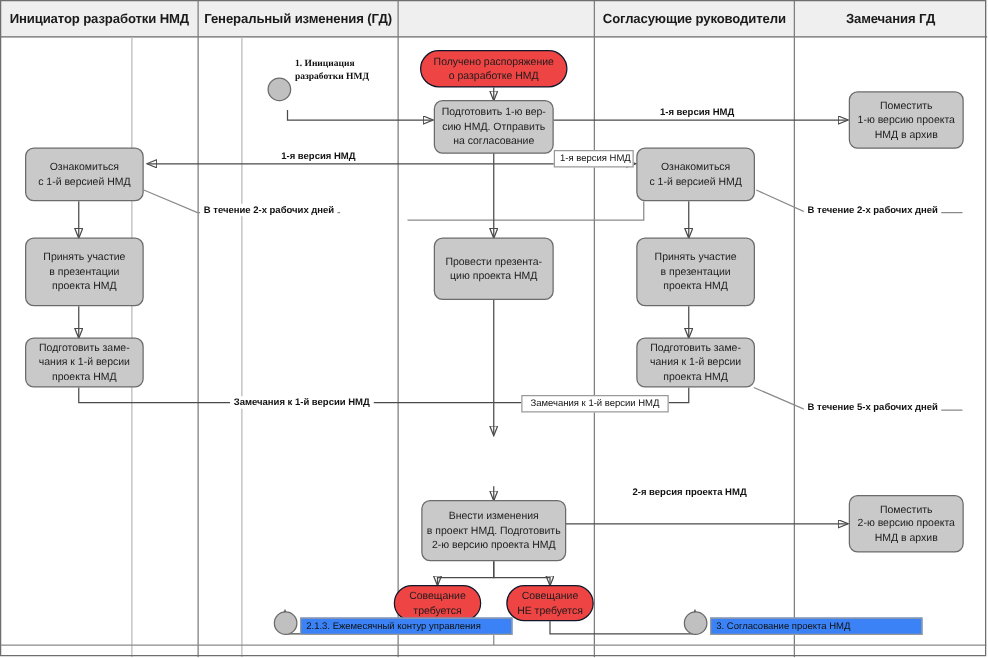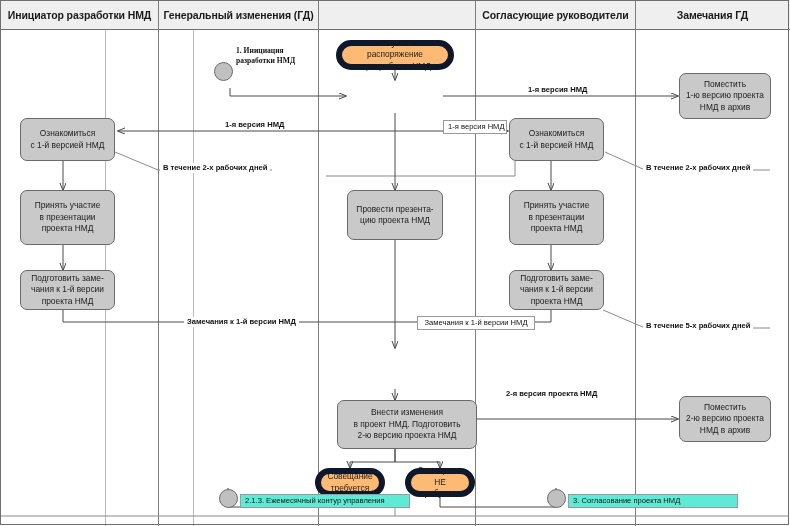--- a/index.html
+++ b/index.html
@@ -75,22 +75,22 @@
     text-align: center;
     font-size: 8.4px;
     line-height: 11.5px;
     color: #1c1c1c;
     padding: 2px 3px;
     white-space: pre-line;
   }
   
   .event {
     position: absolute;
-    background: #fdba74;
-    border: 6px solid #0f172a;
+    background: #ef4444;
+    border: 1px solid #0f172a;
     border-radius: 18px;
     box-sizing: border-box;
     display: flex;
     align-items: center;
     justify-content: center;
     text-align: center;
     font-size: 8.4px;
     line-height: 11.5px;
     color: #1c1c1c;
     padding: 2px 6px;
@@ -128,21 +128,21 @@
     padding: 1px 4px;
     line-height: 10px;
     text-align: center;
   }
   
   .cap-box {
     position: absolute;
     font-size: 7.6px;
     color: #111111;
     white-space: nowrap;
-    background: #5eead4;
+    background: #3b82f6;
     border: 1px solid #9a9a9a;
     box-sizing: border-box;
     padding: 1px 4px;
     line-height: 10px;
   }
   .cap-plain {
     position: absolute;
     font-size: 7.6px;
     font-weight: bold;
     color: #111111;
@@ -241,26 +241,29 @@
     <line class="thin" x1="395" y1="507" x2="395" y2="516"></line>
   </svg>
 
   <div class="node-circle" style="left:214px; top:62px;"></div>
   <div class="cap-plain" style="left:236px; top:46px; width:110px; white-space:pre-line;font-family:Liberation Serif, serif;">1. Инициация
 разработки НМД</div>
 
   <div class="event" style="left:336px; top:40px; width:118px; height:30px;">Получено распоряжение
 о разработке НМД</div>
 
+  <div class="task" style="left:347px; top:80px; width:96px; height:43px;">Подготовить 1-ю вер-
+сию НМД. Отправить
+на согласование</div>
 
   <div class="task" style="left:347px; top:190px; width:96px; height:50px;">Провести презента-
 цию проекта НМД</div>
 
 
-  <div class="task" style="left:337px; top:400px; width:140px; height:49px;">Внести изменения
+  <div class="task" style="left:337px; top:400px; width:116px; height:49px;">Внести изменения
 в проект НМД. Подготовить
 2-ю версию проекта НМД</div>
 
   <div class="event" style="left:315px; top:468px; width:70px; height:29px;">Совещание
 требуется</div>
 
   <div class="event" style="left:405px; top:468px; width:70px; height:29px;">Совещание
 НЕ требуется</div>
 
   <div class="task" style="left:20px; top:118px; width:95px; height:43px;">Ознакомиться

